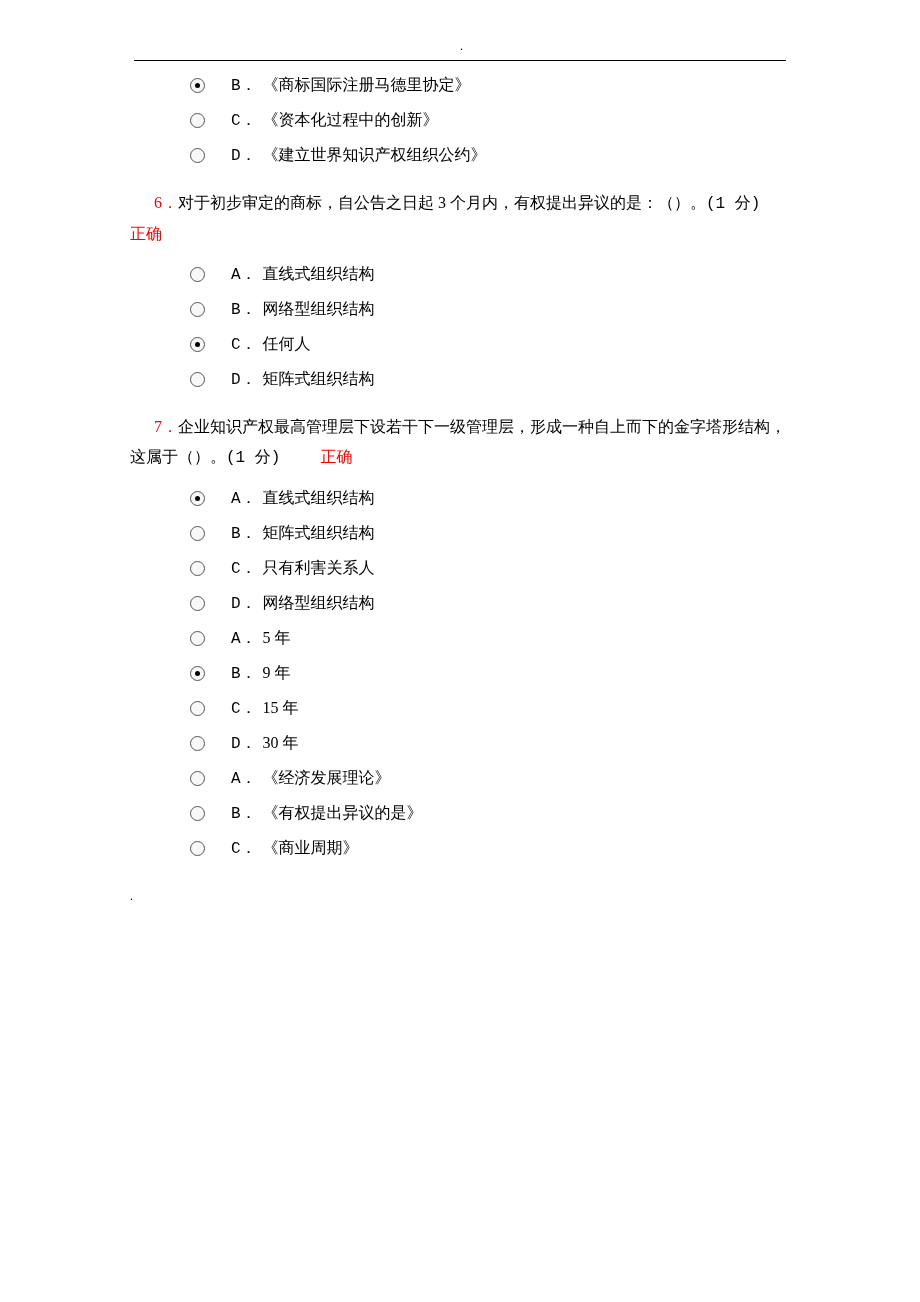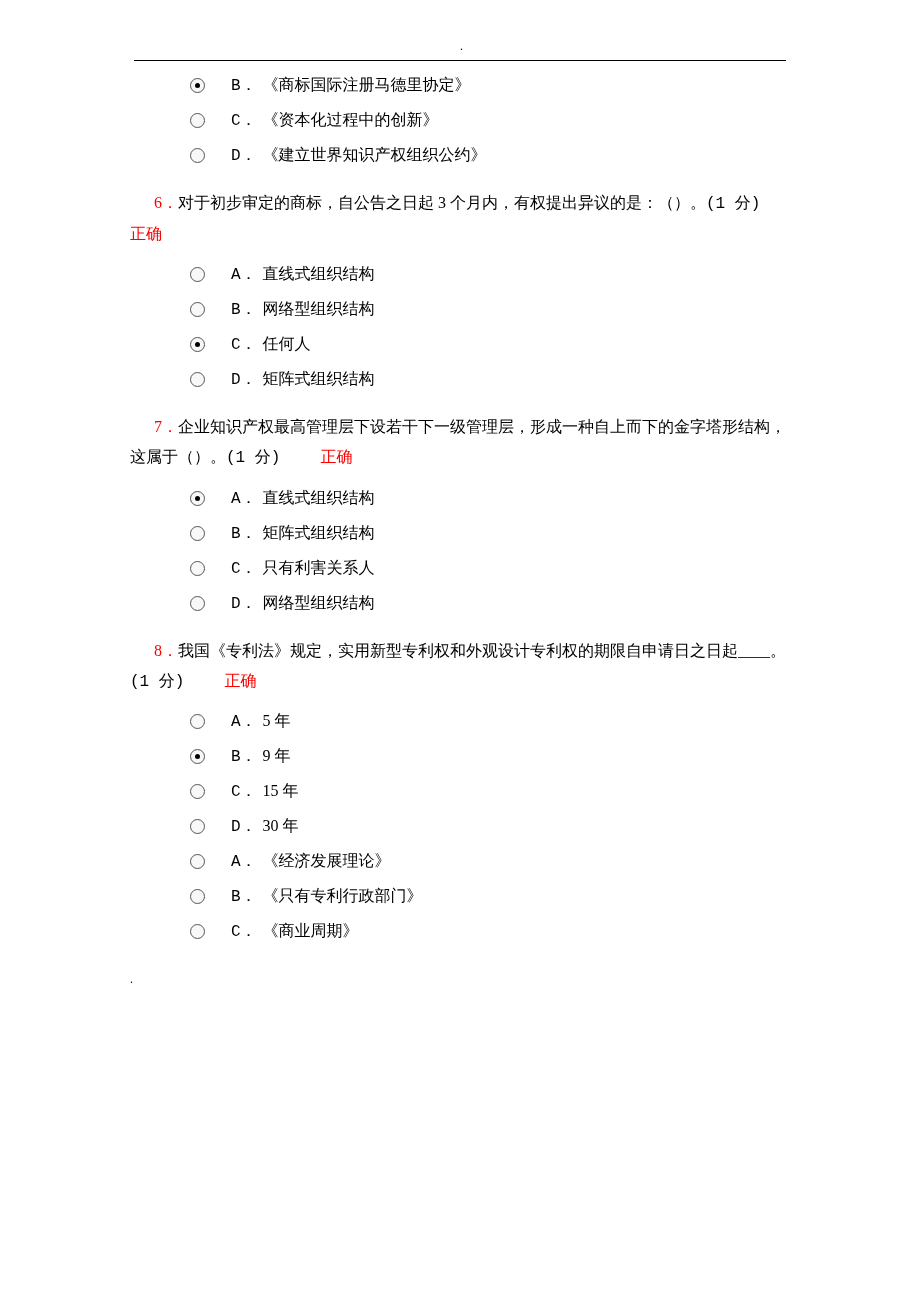--- a/index.html
+++ b/index.html
@@ -159,24 +159,20 @@
       <span class="opt-letter">C．</span>
       <span class="opt-text">只有利害关系人</span>
     </div>
     <div class="option-row">
       <span class="radio"></span>
       <span class="opt-letter">D．</span>
       <span class="opt-text">网络型组织结构</span>
     </div>
   </div>
 
-  <div class="question">
-    <span class="qnum">8．</span><span>我国《专利法》规定，实用新型专利权和外观设计专利权的期限自申请日之日起____。</span><br>
-    <span style="text-indent:0;display:inline-block;"><span class="score">(1 分)</span><span class="correct">正确</span></span>
-  </div>
   <div>
     <div class="option-row">
       <span class="radio"></span>
       <span class="opt-letter">A．</span>
       <span class="opt-text">5 年</span>
     </div>
     <div class="option-row">
       <span class="radio">
           <span class="bullet"></span>
         </span>
@@ -197,21 +193,21 @@
 
   <div>
     <div class="option-row">
       <span class="radio"></span>
       <span class="opt-letter">A．</span>
       <span class="opt-text">《经济发展理论》</span>
     </div>
     <div class="option-row">
       <span class="radio"></span>
       <span class="opt-letter">B．</span>
-      <span class="opt-text">《只有专利行政部门》</span>
+      <span class="opt-text">《有权提出异议的是》</span>
     </div>
     <div class="option-row">
       <span class="radio"></span>
       <span class="opt-letter">C．</span>
       <span class="opt-text">《商业周期》</span>
     </div>
   </div>
 
   <div class="foot-dot">.</div>
 </div>

